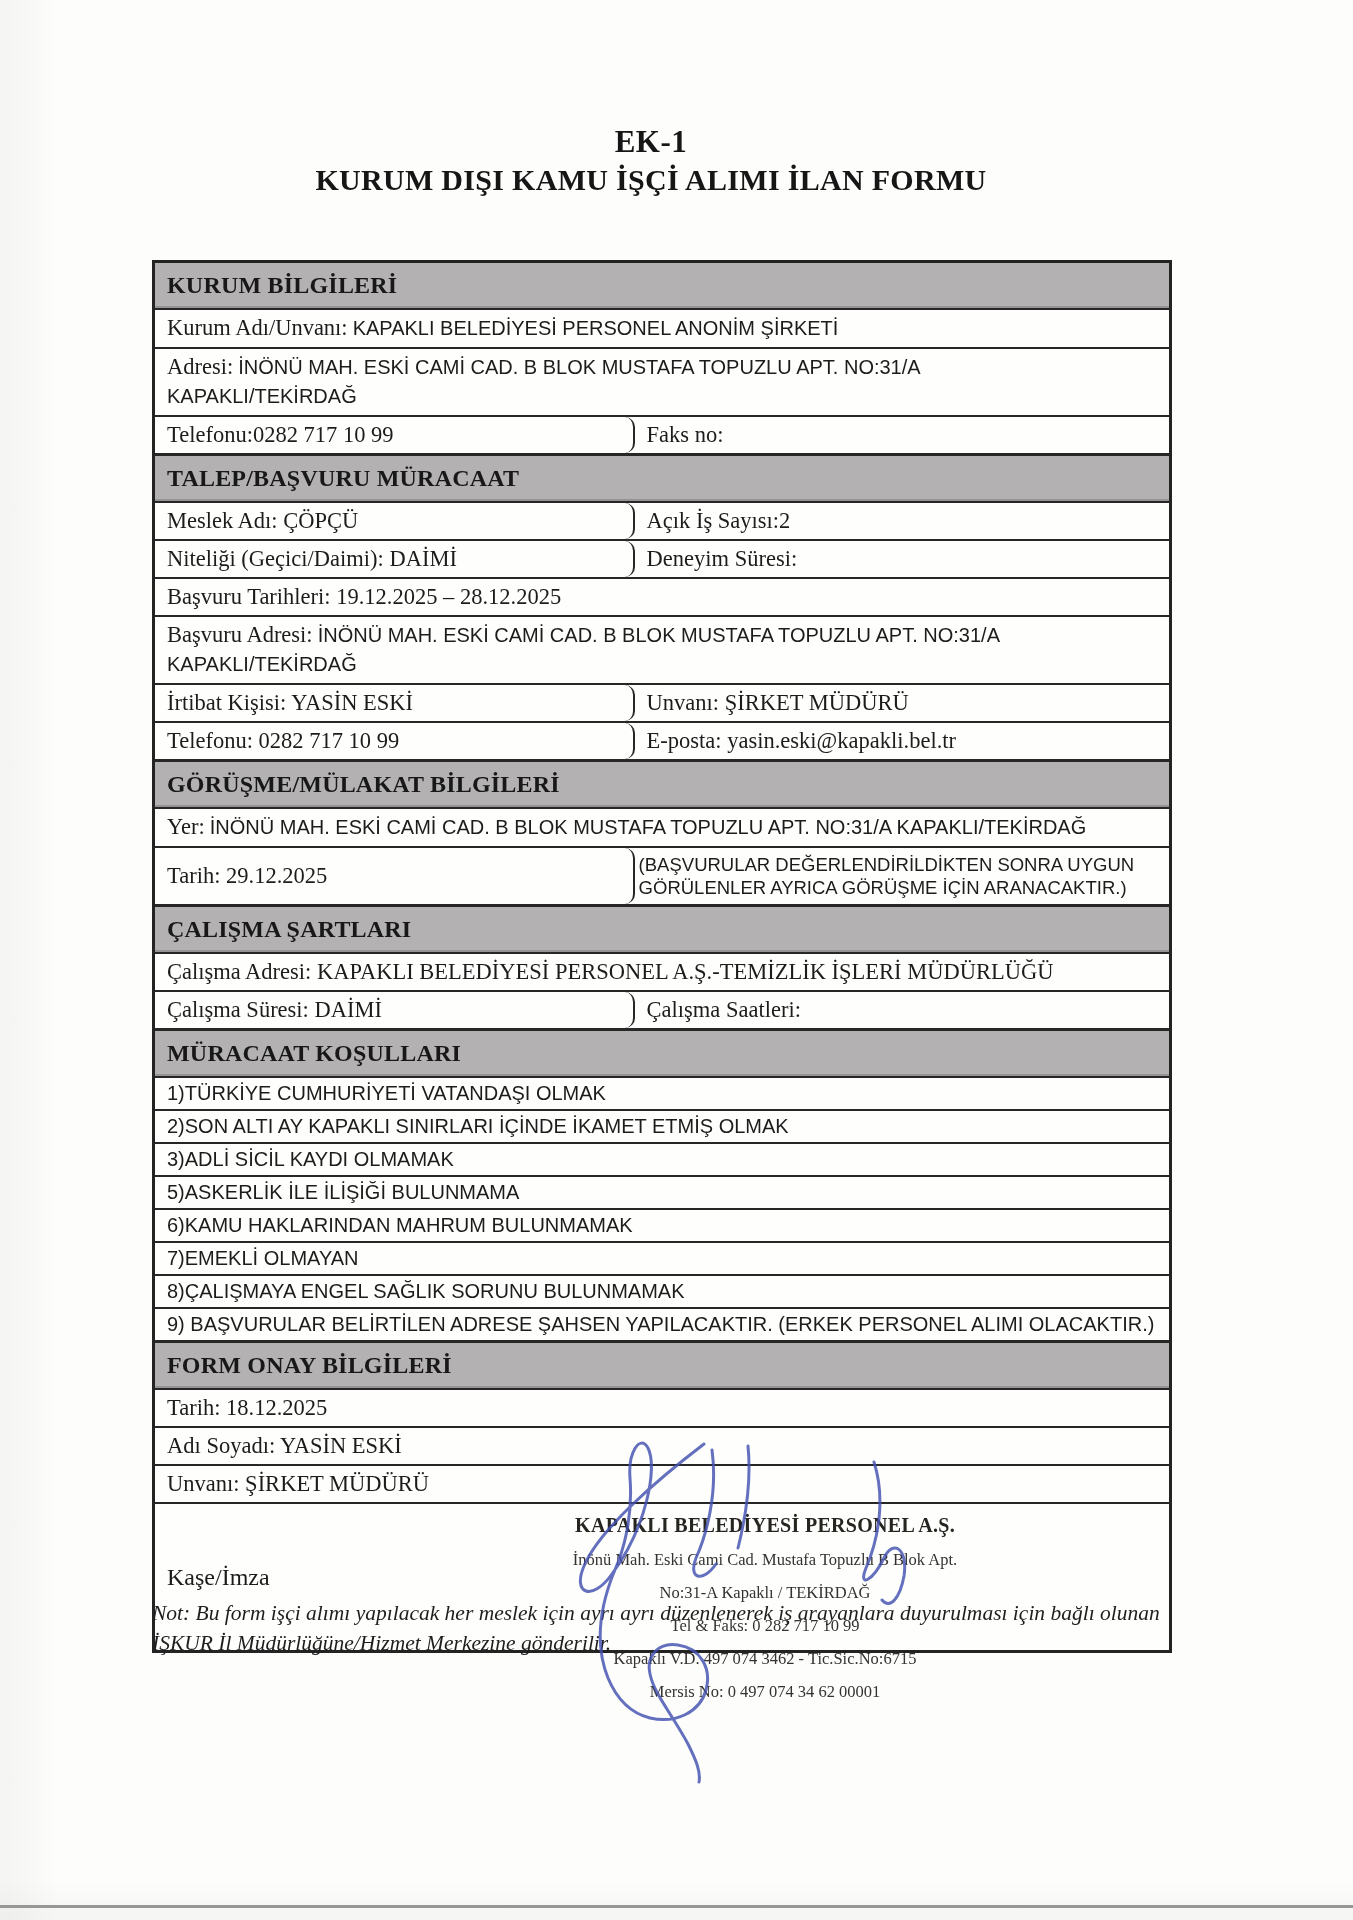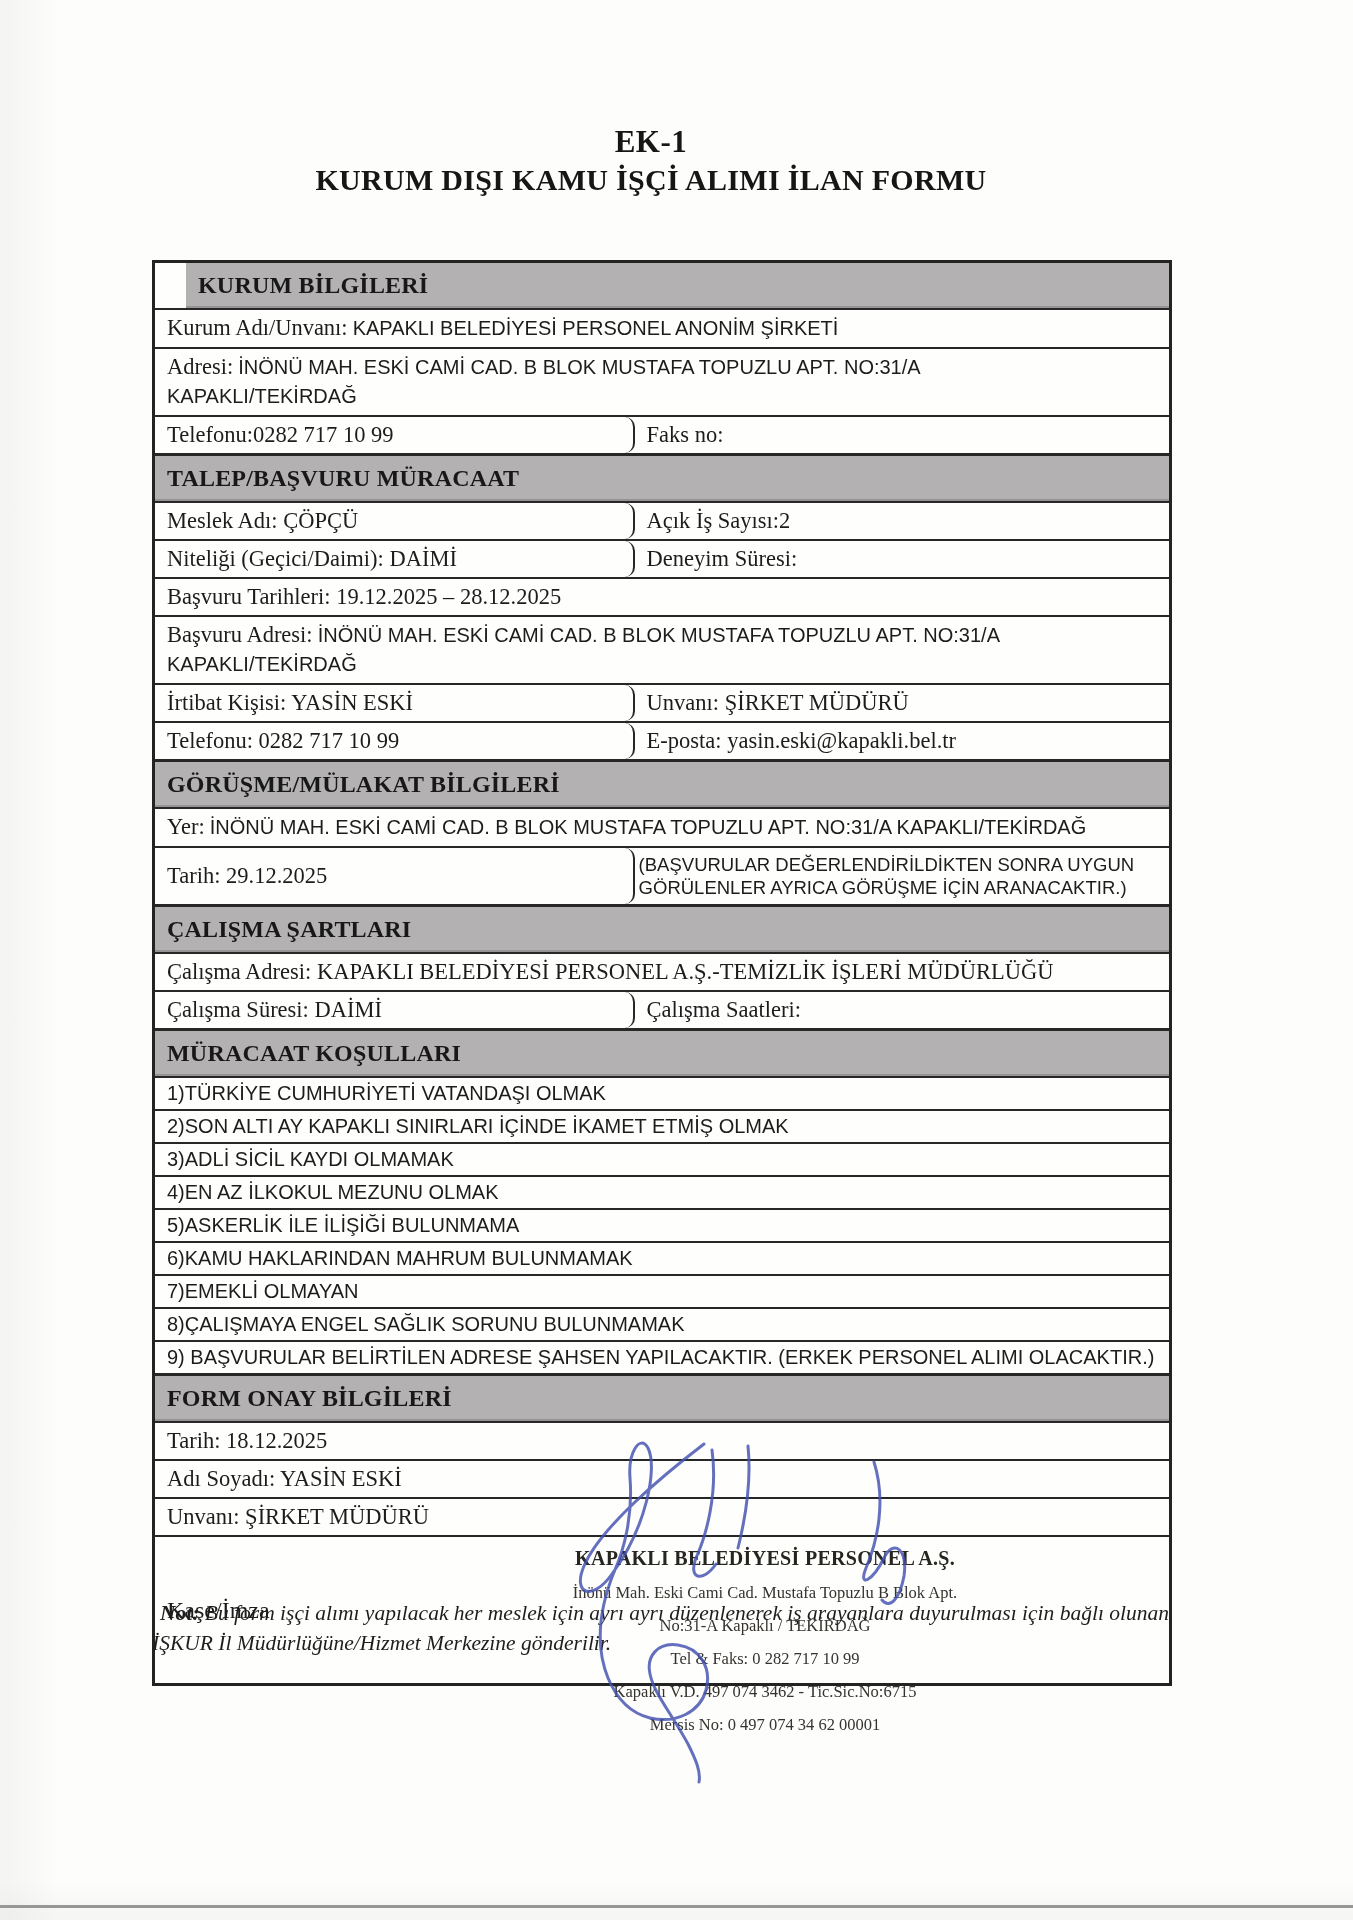--- a/index.html
+++ b/index.html
@@ -16,38 +16,38 @@
 
   .titles{position:absolute;top:124px;left:140px;width:1022px;text-align:center;font-weight:700;color:#161616;}
   .doc-code{font-size:31px;line-height:36px;letter-spacing:0.5px;}
   .doc-title{font-size:30px;line-height:40px;letter-spacing:0.3px;}
 
   .form-table{position:absolute;top:260px;left:152px;width:1020px;border:3px solid #232323;background:#fefefd;box-sizing:border-box;}
   .row{box-sizing:border-box;}
   .row + .row{border-top:2px solid #272727;}
   .header-row{background:#b3b1b2;padding:8px 12px 9px 12px;font-weight:700;font-size:24px;line-height:28px;color:#181818;letter-spacing:0.2px;
     border-top:3px solid #272727 !important;box-shadow:inset 0 -2px 0 rgba(60,60,60,0.25);}
-  .row:first-child{border-top:none !important;margin-left:31px;}
+  .row:first-child{border-top:none !important;}
   .cell{padding:3px 12px 4px 12px;font-size:22.5px;line-height:29px;}
   .split{display:flex;}
   .split > .c1{flex:0 0 47.3%;border-right:2px solid #272727;box-sizing:border-box;border-radius:10px;}
   .split > .c2{flex:1;border-radius:7px;}
   .val-sans{font-family:"Liberation Sans","DejaVu Sans",sans-serif;font-size:20px;margin-left:5px;}
   .cond{font-family:"Liberation Sans","DejaVu Sans",sans-serif;font-size:20px;line-height:22px;padding:4px 12px 5px 12px;}
   .mulakat-note{font-family:"Liberation Sans","DejaVu Sans",sans-serif;font-size:18.5px;line-height:23px;padding:5px 4px;}
   .vcenter{display:flex;align-items:center;}
 
   .kase-row{position:relative;height:148px;}
   .kase-label{position:absolute;left:12px;top:50%;transform:translateY(-50%);font-size:24px;}
   .stamp{position:absolute;left:350px;top:9px;width:520px;text-align:center;color:#35332f;}
   .stamp-line1{font-weight:700;font-size:20px;line-height:24px;color:#27251f;letter-spacing:0.3px;}
   .stamp-small{font-size:16.5px;line-height:21px;margin-top:12px;}
 
   .note{position:absolute;top:1598px;left:152px;width:1046px;font-style:italic;font-size:21.5px;line-height:30px;color:#1e1e1e;}
-  .note b{font-weight:700;padding-left:8px;}
+  .note b{font-weight:400;}
 
   .signature-svg{position:absolute;left:0;top:0;pointer-events:none;}
 </style>
 </head>
 <body>
 
 <div class="scan-shade"></div>
 
 <div class="titles">
   <div class="doc-code">EK-1</div>
@@ -105,21 +105,20 @@
   <div class="row cell">Çalışma Adresi: KAPAKLI BELEDİYESİ PERSONEL A.Ş.-TEMİZLİK İŞLERİ MÜDÜRLÜĞÜ</div>
   <div class="row split">
     <div class="c1 cell">Çalışma Süresi: DAİMİ</div>
     <div class="c2 cell">Çalışma Saatleri:</div>
   </div>
 
   <div class="row header-row">MÜRACAAT KOŞULLARI</div>
   <div class="row cond">1)TÜRKİYE CUMHURİYETİ VATANDAŞI OLMAK</div>
   <div class="row cond">2)SON ALTI AY KAPAKLI SINIRLARI İÇİNDE İKAMET ETMİŞ OLMAK</div>
   <div class="row cond">3)ADLİ SİCİL KAYDI OLMAMAK</div>
-  <div class="row cond">4)EN AZ İLKOKUL MEZUNU OLMAK</div>
   <div class="row cond">5)ASKERLİK İLE İLİŞİĞİ BULUNMAMA</div>
   <div class="row cond">6)KAMU HAKLARINDAN MAHRUM BULUNMAMAK</div>
   <div class="row cond">7)EMEKLİ OLMAYAN</div>
   <div class="row cond">8)ÇALIŞMAYA ENGEL SAĞLIK SORUNU BULUNMAMAK</div>
   <div class="row cond">9) BAŞVURULAR BELİRTİLEN ADRESE ŞAHSEN YAPILACAKTIR. (ERKEK PERSONEL ALIMI OLACAKTIR.)</div>
 
   <div class="row header-row">FORM ONAY BİLGİLERİ</div>
   <div class="row cell">Tarih: 18.12.2025</div>
   <div class="row cell">Adı Soyadı: YASİN ESKİ</div>
   <div class="row cell">Unvanı: ŞİRKET MÜDÜRÜ</div>

